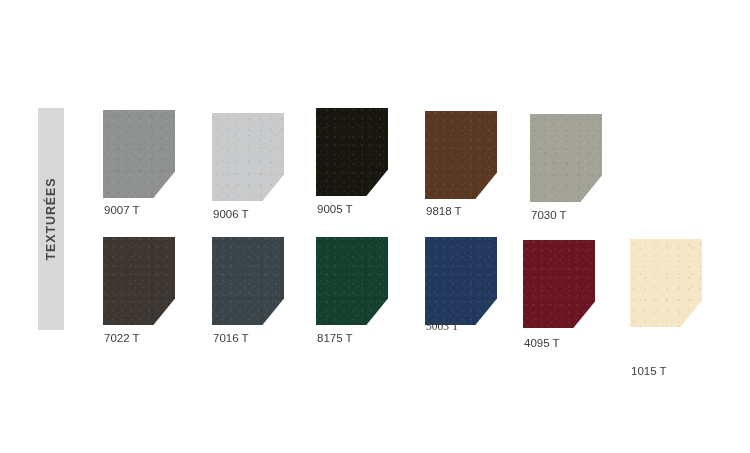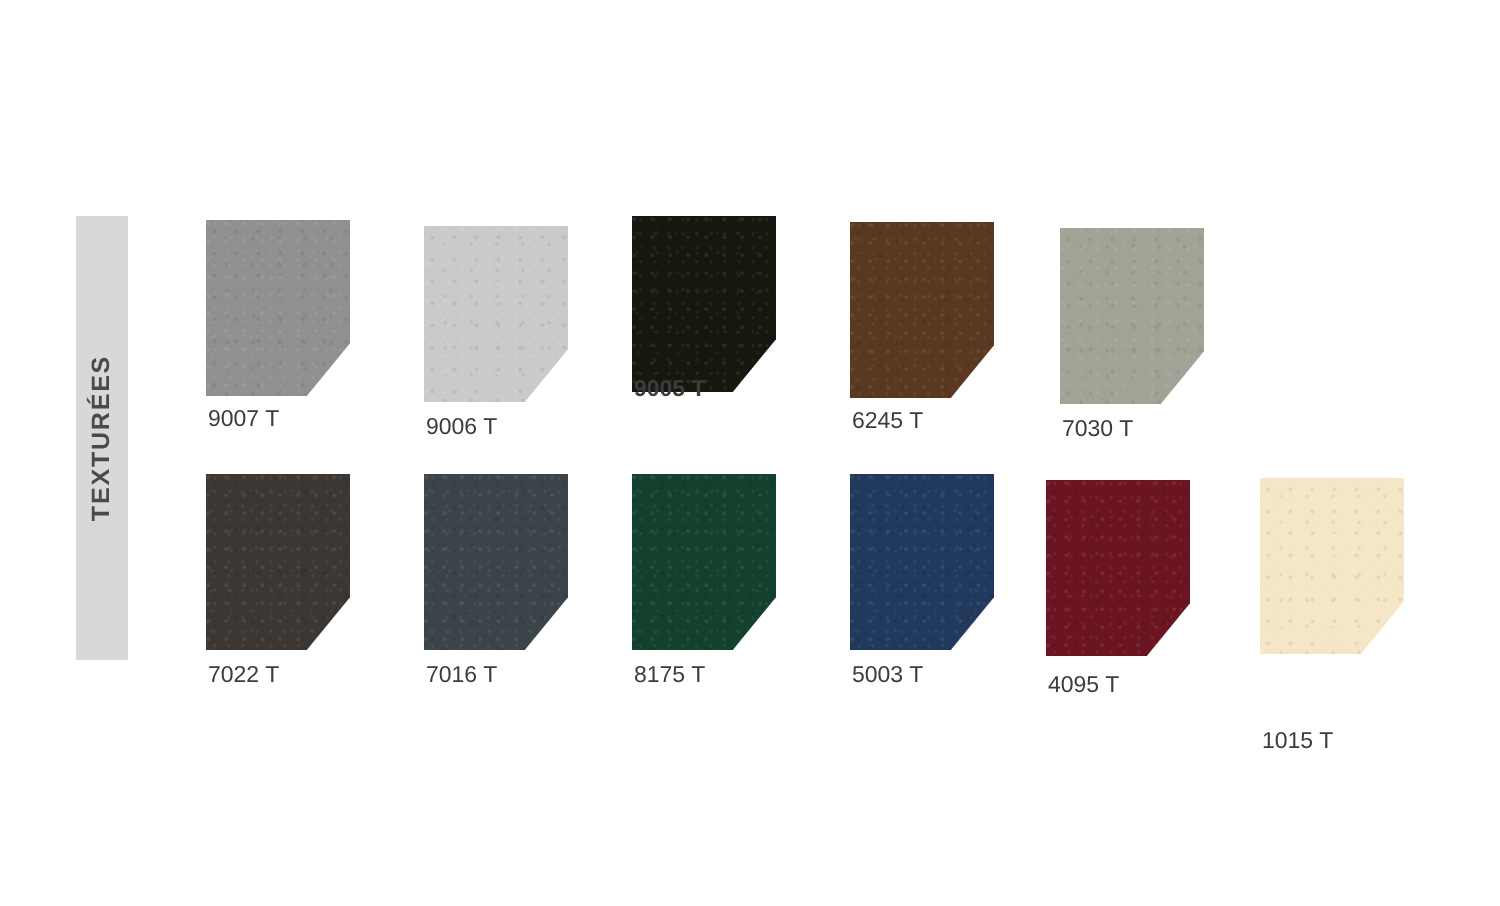--- a/index.html
+++ b/index.html
@@ -109,25 +109,25 @@
       <div class="swatch-cell" style="left: 103px;">
         <div class="swatch-chip" style="top: 5px; background-color: rgb(143, 144, 144);"></div>
         <div class="swatch-label" style="top: 99px;">9007 T</div>
       </div>
       <div class="swatch-cell" style="left: 212px; padding-left: 32px;">
         <div class="swatch-chip" style="top: 8px; background-color: rgb(201, 202, 203);"></div>
         <div class="swatch-label" style="top: 103px;">9006 T</div>
       </div>
       <div class="swatch-cell" style="left: 316px;">
         <div class="swatch-chip" style="top: 3px; background-color: rgb(23, 22, 15);"></div>
-        <div class="swatch-label" style="top: 84px; font-weight: bold;">9005 T</div>
+        <div class="swatch-label" style="top: 98px;">9005 T</div>
       </div>
       <div class="swatch-cell" style="left: 425px;">
         <div class="swatch-chip" style="top: 6px; background-color: rgb(90, 56, 33);"></div>
-        <div class="swatch-label" style="top: 100px;">6245 T</div>
+        <div class="swatch-label" style="top: 100px;">9818 T</div>
       </div>
       <div class="swatch-cell" style="left: 530px;">
         <div class="swatch-chip" style="top: 9px; background-color: rgb(163, 162, 150);"></div>
         <div class="swatch-label" style="top: 104px;">7030 T</div>
       </div>
     </div>
   <div class="swatch-row" id="row-1">
       <div class="swatch-cell" style="left: 103px;">
         <div class="swatch-chip" style="top: 5px; background-color: rgb(61, 55, 51);"></div>
         <div class="swatch-label" style="top: 100px;">7022 T</div>
@@ -135,21 +135,21 @@
       <div class="swatch-cell" style="left: 212px; padding-left: 19px;">
         <div class="swatch-chip" style="top: 5px; background-color: rgb(58, 68, 73);"></div>
         <div class="swatch-label" style="top: 100px;">7016 T</div>
       </div>
       <div class="swatch-cell" style="left: 316px;">
         <div class="swatch-chip" style="top: 5px; background-color: rgb(20, 64, 46);"></div>
         <div class="swatch-label" style="top: 100px;">8175 T</div>
       </div>
       <div class="swatch-cell" style="left: 425px;">
         <div class="swatch-chip" style="top: 5px; background-color: rgb(33, 57, 92);"></div>
-        <div class="swatch-label" style="top: 100px;">5003 T</div>
+        <div class="swatch-label" style="top: 88px; font-family: Liberation Serif, serif;">5003 T</div>
       </div>
       <div class="swatch-cell" style="left: 523px;">
         <div class="swatch-chip" style="top: 8px; background-color: rgb(107, 21, 34);"></div>
         <div class="swatch-label" style="top: 105px;">4095 T</div>
       </div>
       <div class="swatch-cell" style="left: 630px;">
         <div class="swatch-chip" style="top: 7px; background-color: rgb(245, 231, 198);"></div>
         <div class="swatch-label" style="top: 105px; margin-top: 28px;">1015 T</div>
       </div>
     </div>

